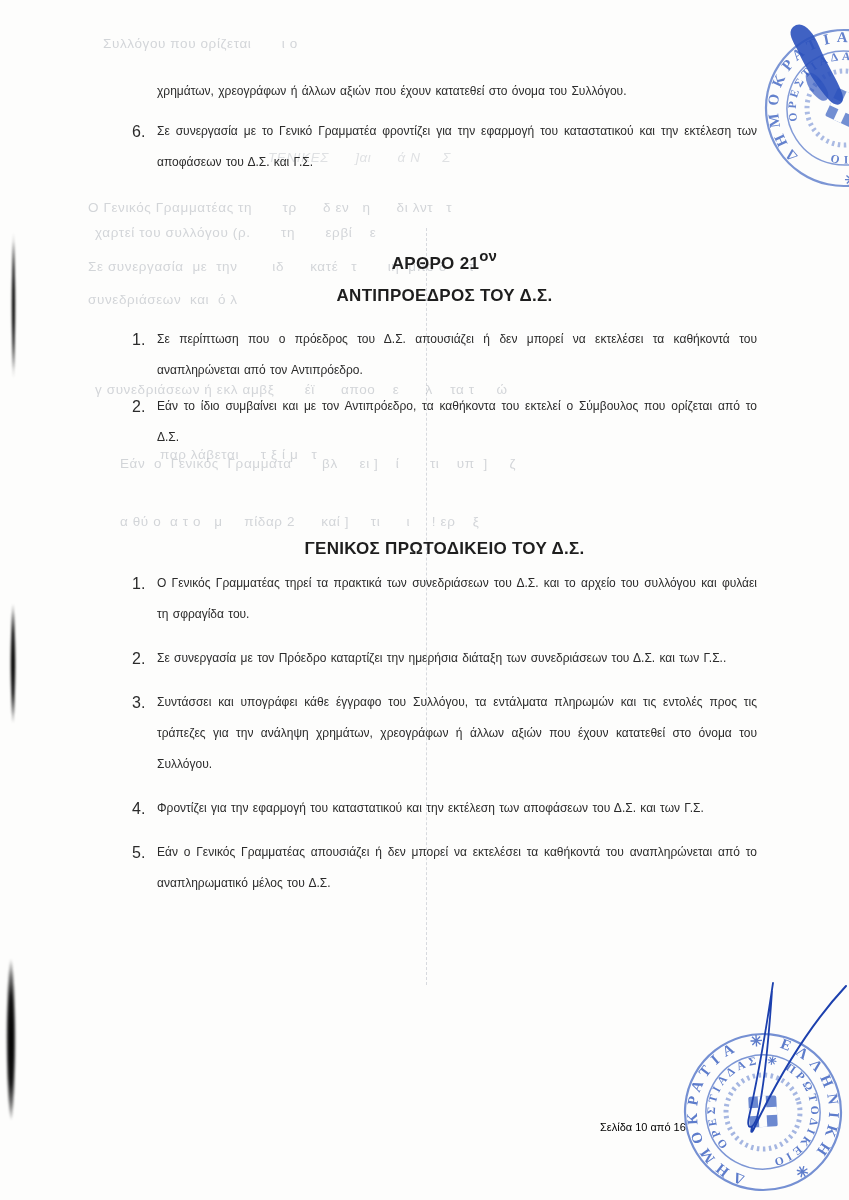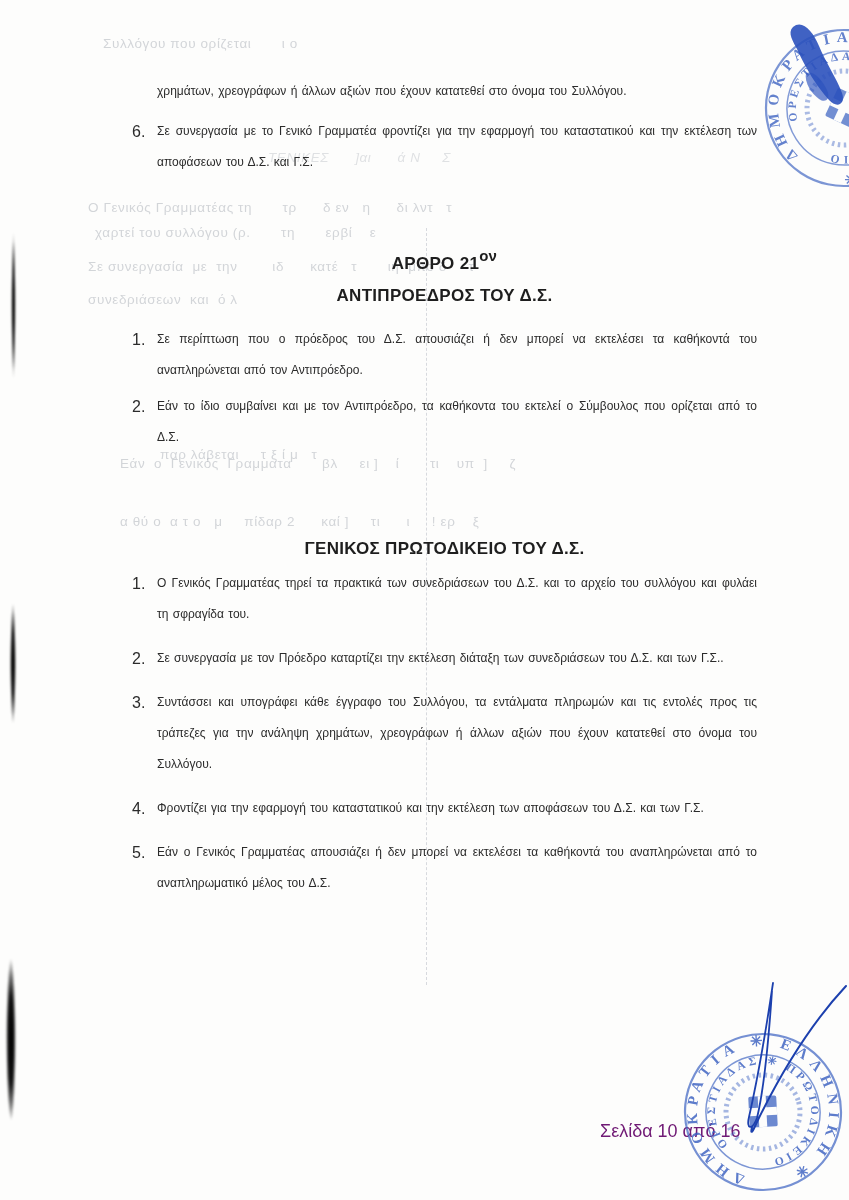--- a/index.html
+++ b/index.html
@@ -14,21 +14,21 @@
   .hang{margin-left:25px;}
   .li{display:flex;align-items:flex-start;}
   .num{flex:0 0 25px;font-size:16px;line-height:31px;font-weight:500;}
   .gap12 .li{margin-bottom:13px;}
   .gap4 .li{margin-bottom:5px;}
   .lead-item{margin-top:9px;}
   .art-title{position:absolute;left:132px;width:625px;margin:0;text-align:center;
     font-size:17px;font-weight:700;color:#1e1e1e;letter-spacing:.3px;}
   .art-title sup{font-size:15px;font-weight:700;position:relative;top:-1px;}
   
-  .footer{position:absolute;left:600px;top:1121px;font-size:18px;color:#701a75;}
+  .footer{position:absolute;left:600px;top:1121px;font-size:11px;color:#000000;}
   
   .mark{position:absolute;filter:blur(.8px);border-radius:50%;}
   .m1{left:11px;top:206px;width:5px;height:181px;
       background:radial-gradient(ellipse 55% 50% at 50% 55%,#000 0%,#181818 40%,rgba(25,25,25,.5) 62%,transparent 80%);}
   .m2{left:10px;top:588px;width:6px;height:151px;
       background:radial-gradient(ellipse 60% 50% at 50% 50%,#000 0%,#151515 42%,rgba(25,25,25,.5) 64%,transparent 80%);}
   .m3{left:6px;top:920px;width:11px;height:200px;
       background:radial-gradient(ellipse 55% 50% at 45% 60%,#000 0%,#101010 45%,rgba(20,20,20,.55) 66%,transparent 82%);}
   .fold{position:absolute;left:426px;top:228px;height:757px;width:0;
       border-left:1px dashed rgba(118,126,145,.28);}
@@ -53,20 +53,21 @@
   <div class="mark m3"></div>
 
   <div class="fold"></div>
 
   <div class="ghost" style="left:103px;top:36px">Συλλόγου που ορίζεται       ι ο</div>
   <div class="ghost light" style="left:268px;top:150px">ΤΕΝΙΚΕΣ      ]αι      ά Ν     Σ</div>
   <div class="ghost" style="left:88px;top:200px">Ο Γενικός Γραμματέας τη       τρ      δ εν   η      δι λντ   τ</div>
   <div class="ghost" style="left:95px;top:225px">χαρτεί του συλλόγου (ρ.       τη       ερβί    ε</div>
   <div class="ghost" style="left:88px;top:259px">Σε συνεργασία  με  την        ιδ      κατέ   τ       ιη  μπο δ     τ</div>
   <div class="ghost" style="left:88px;top:292px">συνεδριάσεων  και  ό λ</div>
+  <div class="ghost" style="left:95px;top:382px">γ συνεδριάσεων ή εκλ αμβξ       έϊ      αποο    ε      λ    τα τ     ώ</div>
   <div class="ghost" style="left:160px;top:447px">παρ λάβεται     τ ξ ί μ   τ</div>
   <div class="ghost" style="left:120px;top:456px">Εάν  ο  Γενικός  Γραμματα       βλ     ει ]    ί       τι    υπ  ]     ζ</div>
   <div class="ghost" style="left:120px;top:514px">α θύ ο  α τ ο   μ     πίδαρ 2      καί ]     τι      ι     ! ερ    ξ</div>
 
   <section class="block" style="top:76px">
     <p class="para hang">χρημάτων, χρεογράφων ή άλλων αξιών που έχουν κατατεθεί στο όνομα του Συλλόγου.</p>
     <div class="li lead-item">
       <span class="num">6.</span>
       <p class="txt">Σε συνεργασία με το Γενικό Γραμματέα φροντίζει για την εφαρμογή του καταστατικού και την εκτέλεση των αποφάσεων του Δ.Σ. και Γ.Σ.</p>
     </div>
@@ -88,21 +89,21 @@
 
   <h3 class="art-title" style="top:539px">ΓΕΝΙΚΟΣ ΠΡΩΤΟΔΙΚΕΙΟ ΤΟΥ Δ.Σ.</h3>
 
   <section class="block gap12" style="top:568px">
     <div class="li">
       <span class="num">1.</span>
       <p class="txt">Ο Γενικός Γραμματέας τηρεί τα πρακτικά των συνεδριάσεων του Δ.Σ. και το αρχείο του συλλόγου και φυλάει τη σφραγίδα του.</p>
     </div>
     <div class="li">
       <span class="num">2.</span>
-      <p class="txt">Σε συνεργασία με τον Πρόεδρο καταρτίζει την εκτέλεση διάταξη των συνεδριάσεων του Δ.Σ. και των Γ.Σ..</p>
+      <p class="txt">Σε συνεργασία με τον Πρόεδρο καταρτίζει την ημερήσια διάταξη των συνεδριάσεων του Δ.Σ. και των Γ.Σ..</p>
     </div>
     <div class="li">
       <span class="num">3.</span>
       <p class="txt">Συντάσσει και υπογράφει κάθε έγγραφο του Συλλόγου, τα εντάλματα πληρωμών και τις εντολές προς τις τράπεζες για την ανάληψη χρημάτων, χρεογράφων ή άλλων αξιών που έχουν κατατεθεί στο όνομα του Συλλόγου.</p>
     </div>
     <div class="li">
       <span class="num">4.</span>
       <p class="txt">Φροντίζει για την εφαρμογή του καταστατικού και την εκτέλεση των αποφάσεων του Δ.Σ. και των Γ.Σ.</p>
     </div>
     <div class="li">

